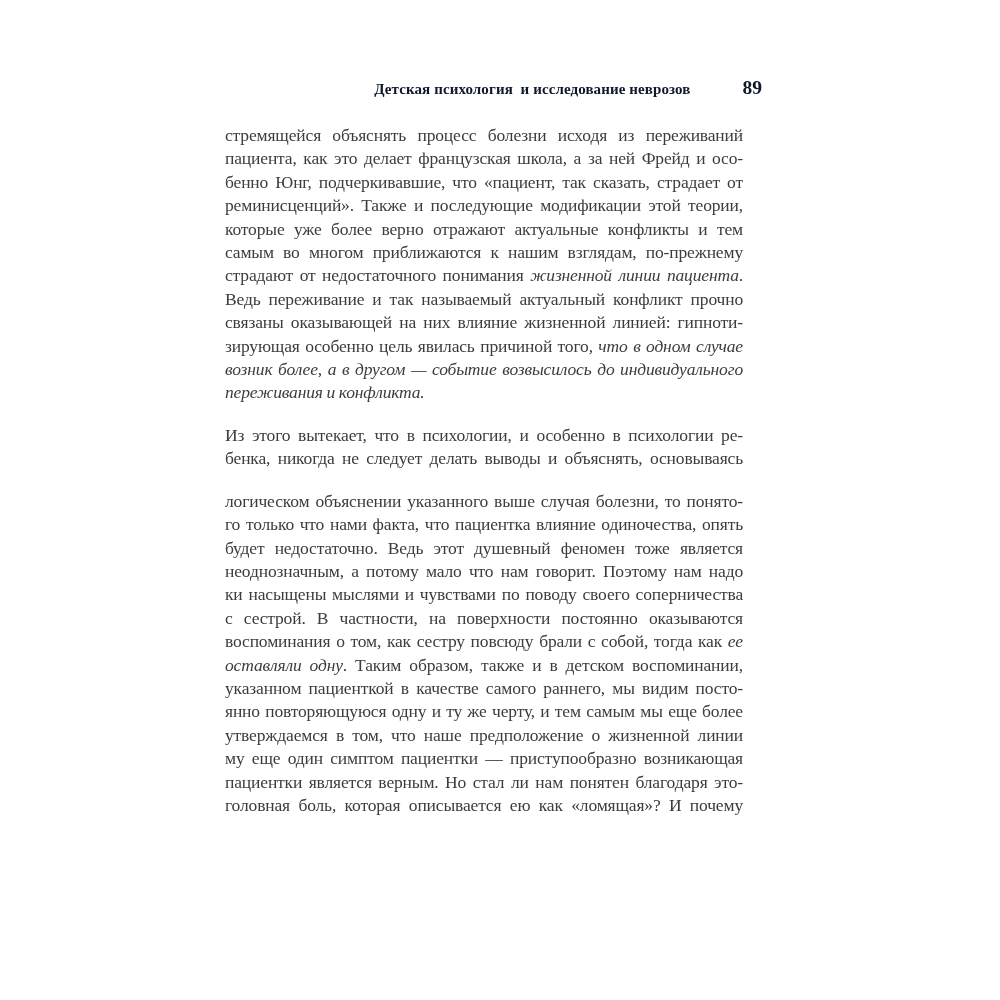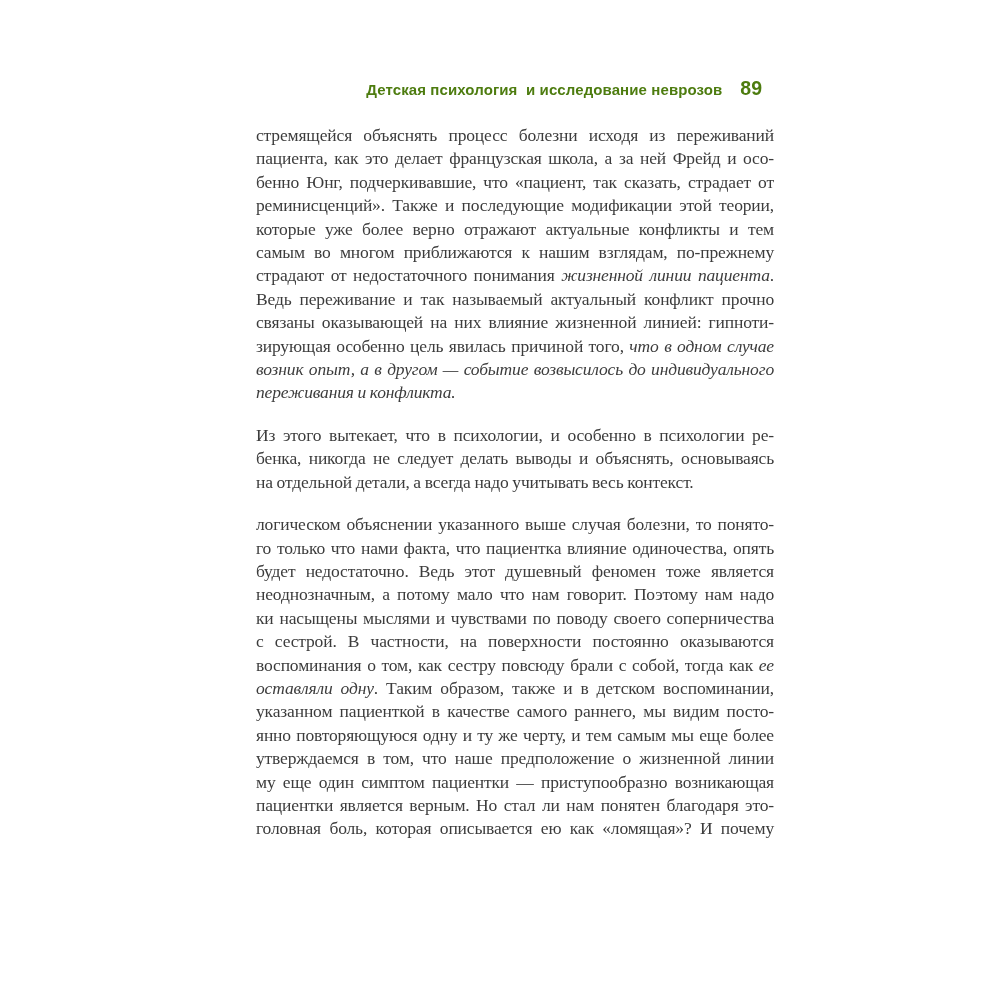--- a/index.html
+++ b/index.html
@@ -14,35 +14,36 @@
     background: #ffffff;
     overflow: hidden;
   }
   .header {
     position: absolute;
     left: 243px; top: 77px; width: 519px;
     display: flex;
     justify-content: flex-end;
     align-items: baseline;
     gap: 18px;
-    font-family: Liberation Sans, sans-serif;
+    font-family: Liberation Serif, serif;
     font-weight: 700;
-    color: #4d7c0f;
+    color: #0f172a;
   }
   .running-title {
     font-size: 15px;
     letter-spacing: 0.1px;
     white-space: pre;
   }
   .page-num {
     font-size: 19.5px;
+    margin-left: 34px;
   }
   .body-text {
     position: absolute;
-    left: 256px; top: 124px; width: 518px;
+    left: 225px; top: 124px; width: 518px;
     font-size: 17.5px;
     line-height: 23.4px;
     color: #3c3c3c;
     letter-spacing: -0.15px;
     word-spacing: -0.5px;
   }
   .paragraph { margin: 0 0 19px 0; }
   .line {
     text-align: justify;
     text-align-last: justify;
@@ -65,27 +66,26 @@
         <div class="line"><span>стремящейся объяснять процесс болезни исходя из переживаний</span></div>
         <div class="line"><span>пациента, как это делает французская школа, а за ней Фрейд и осо-</span></div>
         <div class="line"><span>бенно Юнг, подчеркивавшие, что «пациент, так сказать, страдает от</span></div>
         <div class="line"><span>реминисценций». Также и последующие модификации этой теории,</span></div>
         <div class="line"><span>которые уже более верно отражают актуальные конфликты и тем</span></div>
         <div class="line"><span>самым во многом приближаются к нашим взглядам, по-прежнему</span></div>
         <div class="line"><span>страдают от недостаточного понимания </span><em>жизненной линии пациента</em><span>.</span></div>
         <div class="line"><span>Ведь переживание и так называемый актуальный конфликт прочно</span></div>
         <div class="line"><span>связаны оказывающей на них влияние жизненной линией: гипноти-</span></div>
         <div class="line"><span>зирующая особенно цель явилась причиной того, </span><em>что в одном случае</em></div>
-        <div class="line"><em>возник опыт, а в другом — событие возвысилось до индивидуального</em></div>
+        <div class="line"><em>возник более, а в другом — событие возвысилось до индивидуального</em></div>
         <div class="line last"><em>переживания и конфликта.</em></div>
       </div>
       <div class="paragraph">
         <div class="line"><span>Из этого вытекает, что в психологии, и особенно в психологии ре-</span></div>
         <div class="line"><span>бенка, никогда не следует делать выводы и объяснять, основываясь</span></div>
-        <div class="line last"><span>на отдельной детали, а всегда надо учитывать весь контекст.</span></div>
       </div>
       <div class="paragraph">
         <div class="line"><span>логическом объяснении указанного выше случая болезни, то понято-</span></div>
         <div class="line"><span>го только что нами факта, что пациентка влияние одиночества, опять</span></div>
         <div class="line"><span>будет недостаточно. Ведь этот душевный феномен тоже является</span></div>
         <div class="line"><span>неоднозначным, а потому мало что нам говорит. Поэтому нам надо</span></div>
         <div class="line"><span>ки насыщены мыслями и чувствами по поводу своего соперничества</span></div>
         <div class="line"><span>с сестрой. В частности, на поверхности постоянно оказываются</span></div>
         <div class="line"><span>воспоминания о том, как сестру повсюду брали с собой, тогда как </span><em>ее</em></div>
         <div class="line"><em>оставляли одну</em><span>. Таким образом, также и в детском воспоминании,</span></div>

